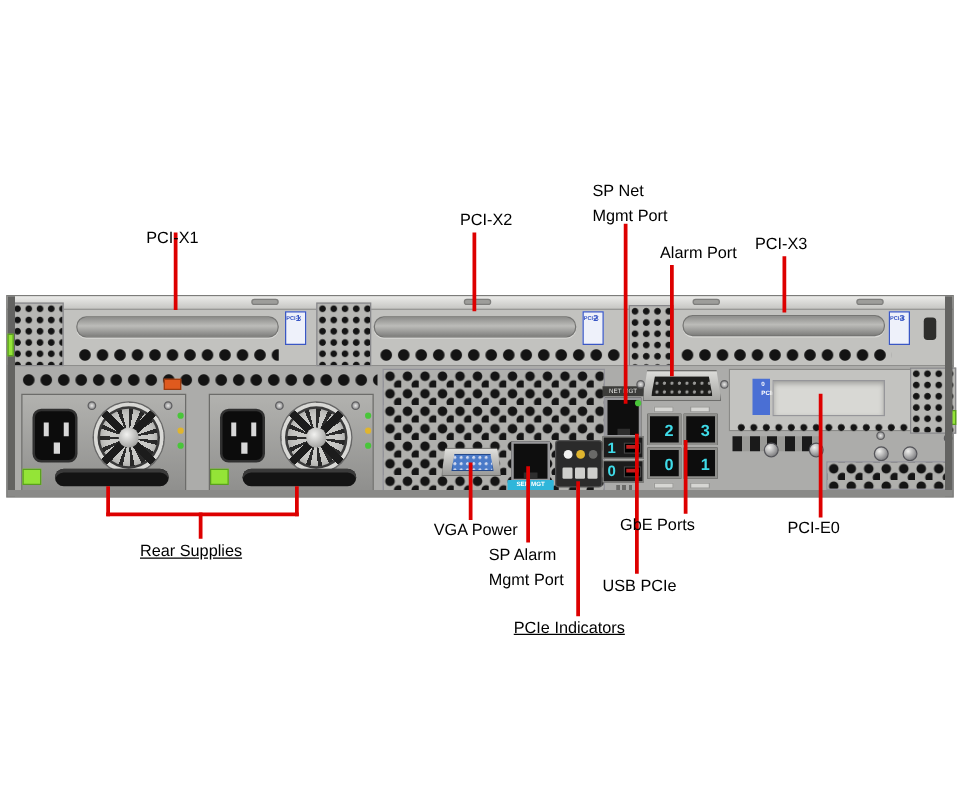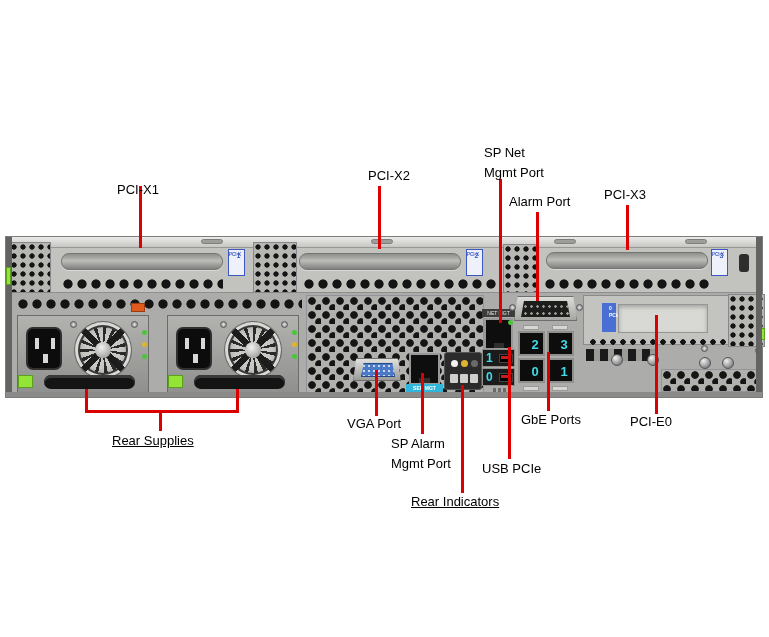--- a/index.html
+++ b/index.html
@@ -268,31 +268,31 @@
   <div class="cline" style="left:547px;top:352px;height:59px"></div>
   <div class="cline" style="left:655px;top:315px;height:99px"></div>
 
   <div class="cline" style="left:85px;top:389px;height:24px"></div>
   <div class="cline" style="left:236px;top:389px;height:24px"></div>
   <div class="chline" style="left:85px;top:410px;width:154px"></div>
   <div class="cline" style="left:159px;top:410px;height:21px"></div>
 
   <div class="lbl" style="left:117px;top:180px">PCI-X1</div>
   <div class="lbl" style="left:368px;top:166px">PCI-X2</div>
-  <div class="lbl" style="left:484px;top:143px">
+  <div class="lbl" style="left:474px;top:143px">
     <span style="display:block">SP Net</span>
     <span style="display:block">Mgmt Port</span>
   </div>
-  <div class="lbl" style="left:509px;top:192px">Alarm Port</div>
+  <div class="lbl" style="left:528px;top:192px">Alarm Port</div>
   <div class="lbl" style="left:604px;top:185px">PCI-X3</div>
 
   <div class="lbl u" style="left:112px;top:431px">Rear Supplies</div>
-  <div class="lbl" style="left:347px;top:414px">VGA Port</div>
+  <div class="lbl" style="left:347px;top:414px">VGA Power</div>
   <div class="lbl" style="left:391px;top:434px">
     <span style="display:block">SP Alarm</span>
     <span style="display:block">Mgmt Port</span>
   </div>
   <div class="lbl" style="left:482px;top:459px">USB PCIe</div>
-  <div class="lbl" style="left:521px;top:410px">GbE Ports</div>
+  <div class="lbl" style="left:496px;top:410px">GbE Ports</div>
   <div class="lbl" style="left:630px;top:412px">PCI-E0</div>
-  <div class="lbl u" style="left:411px;top:492px">Rear Indicators</div>
+  <div class="lbl u" style="left:411px;top:492px">PCIe Indicators</div>
 
 </div>
 
 </body></html>

